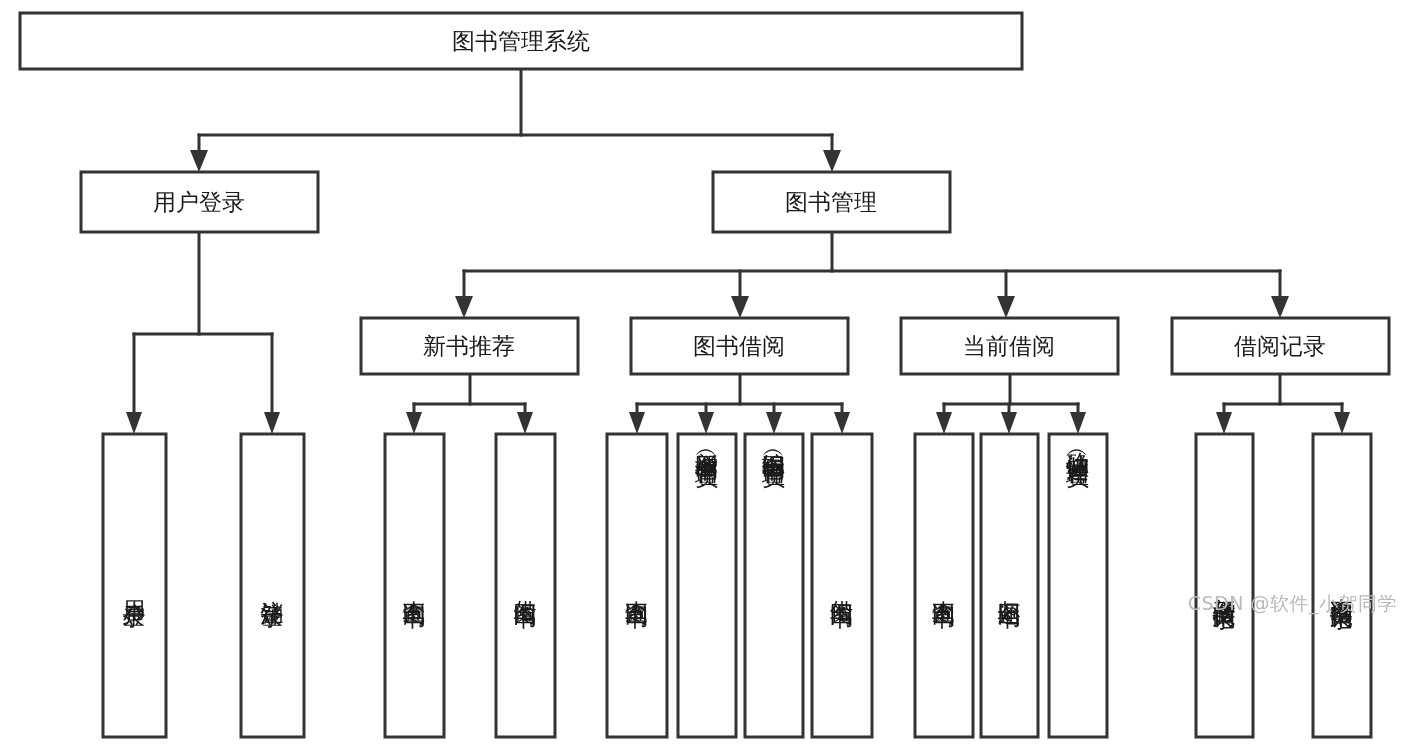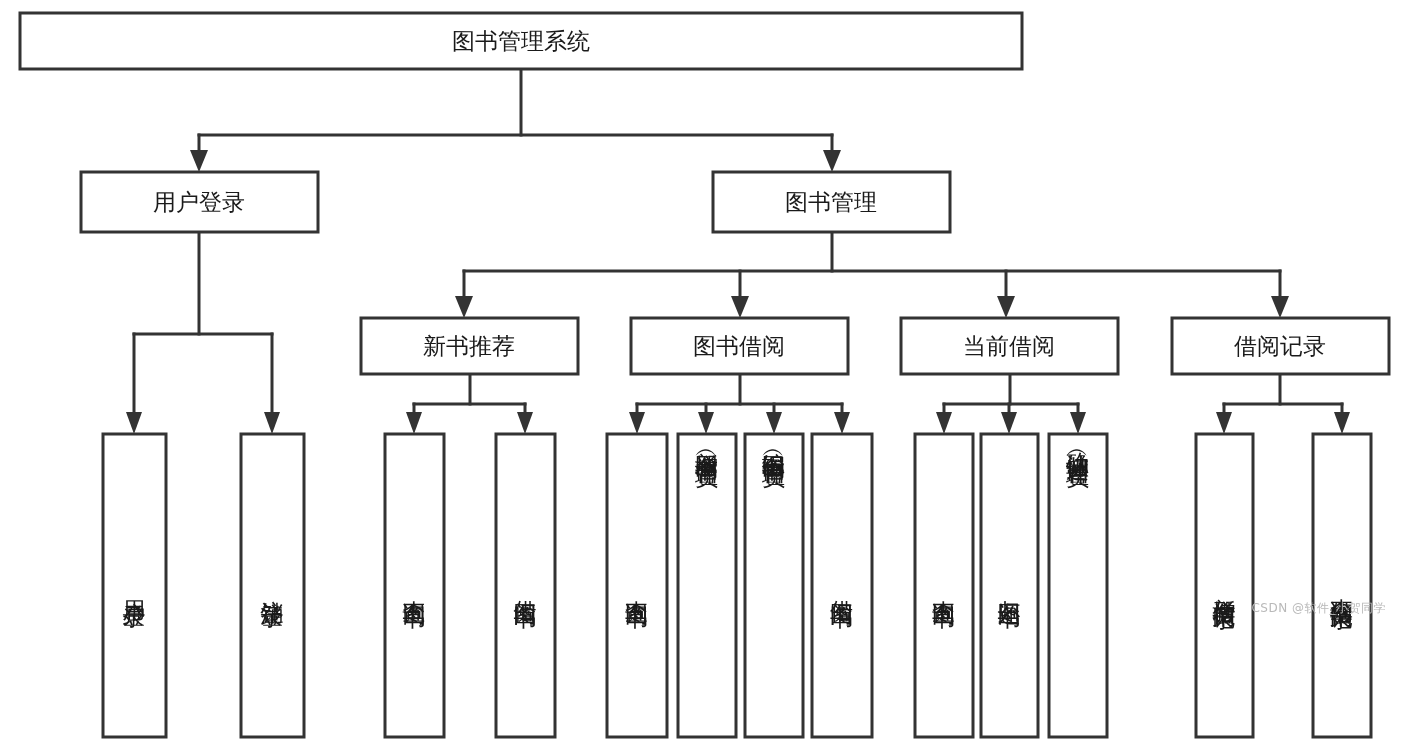--- a/index.html
+++ b/index.html
@@ -44,24 +44,24 @@
   .node-label-h {
     font-family: "DejaVu Sans", "Liberation Sans", sans-serif;
     font-size: 23px;
     fill: #1a1a1a;
     text-anchor: middle;
     dominant-baseline: middle;
     white-space: pre;
   }
   .watermark {
     position: absolute;
-    right: 19px;
+    right: 8px;
     bottom: 6px;
     font-family: "DejaVu Sans", "Liberation Sans", sans-serif;
-    font-size: 12px;
+    font-size: 19px;
     color: #b9b9b9;
     letter-spacing: 0.5px;
     user-select: none;
   }
   
   .vlabel-wrap {
     position: absolute;
     display: flex;
     align-items: center;
     justify-content: center;

